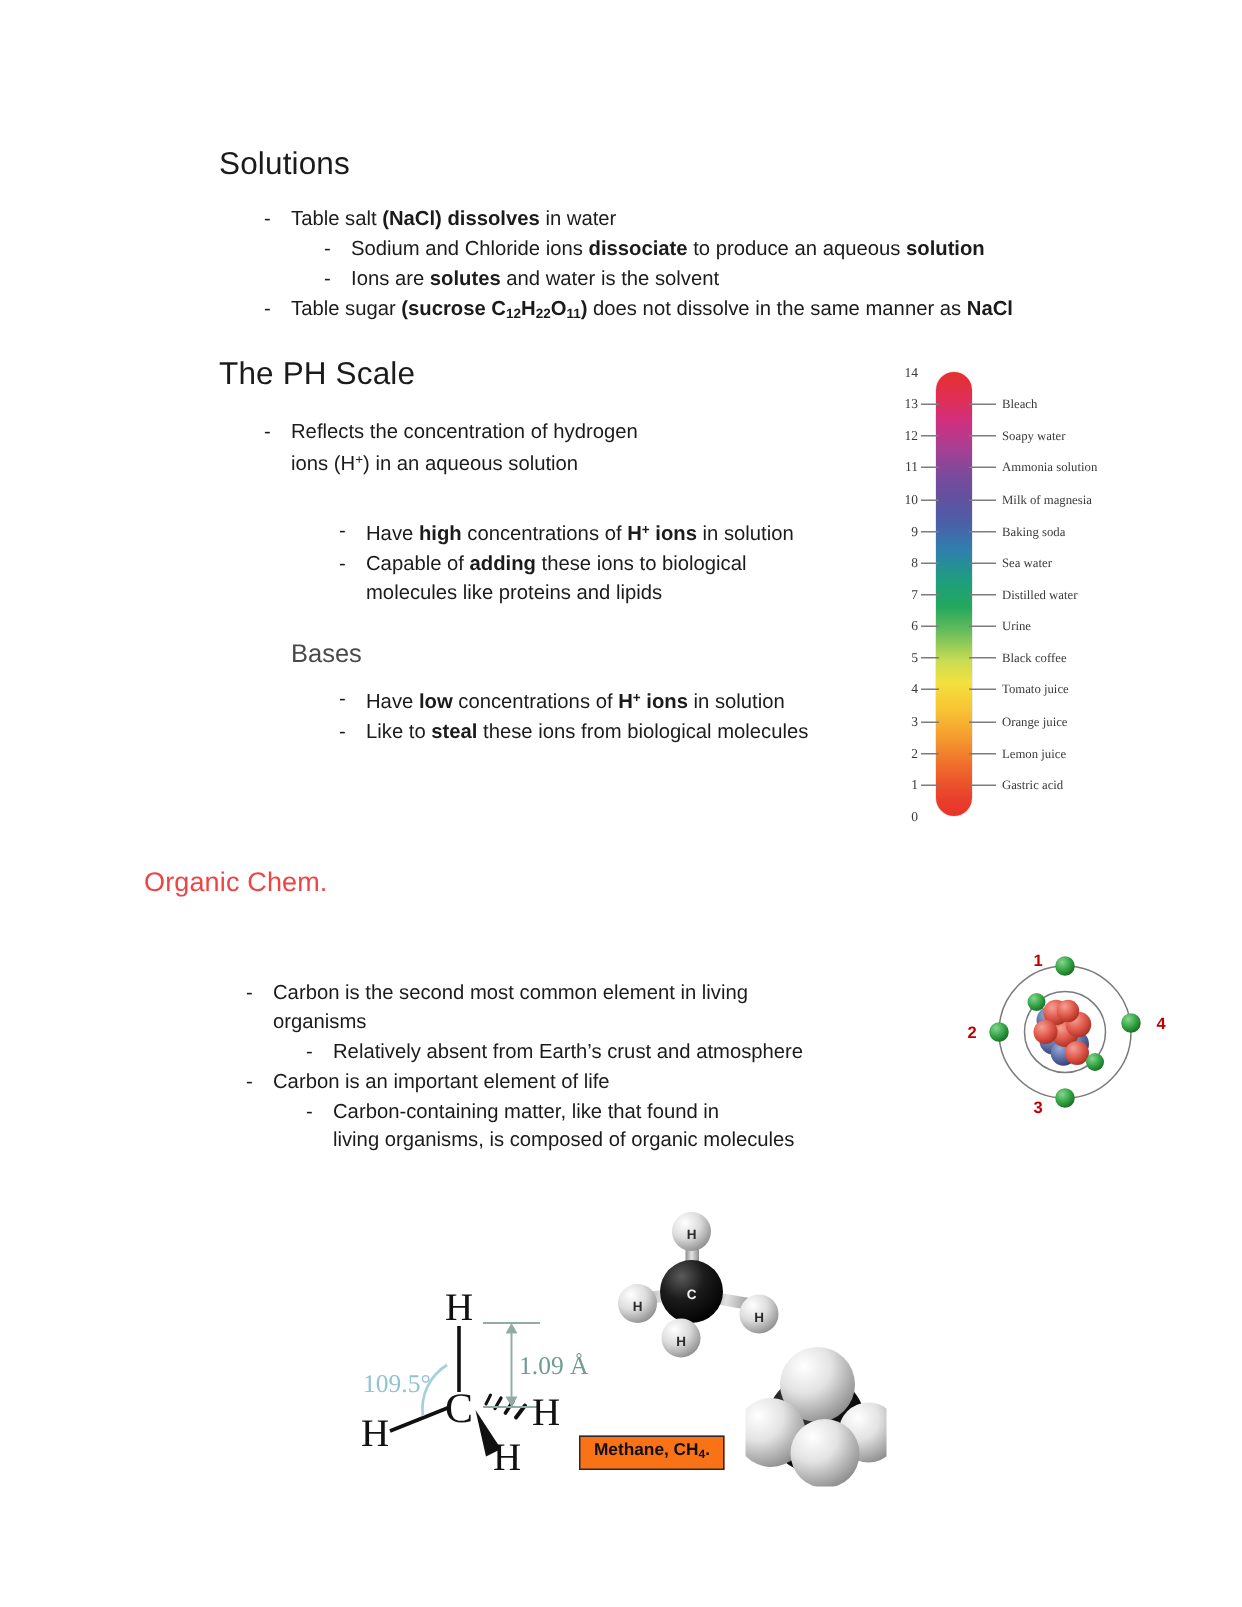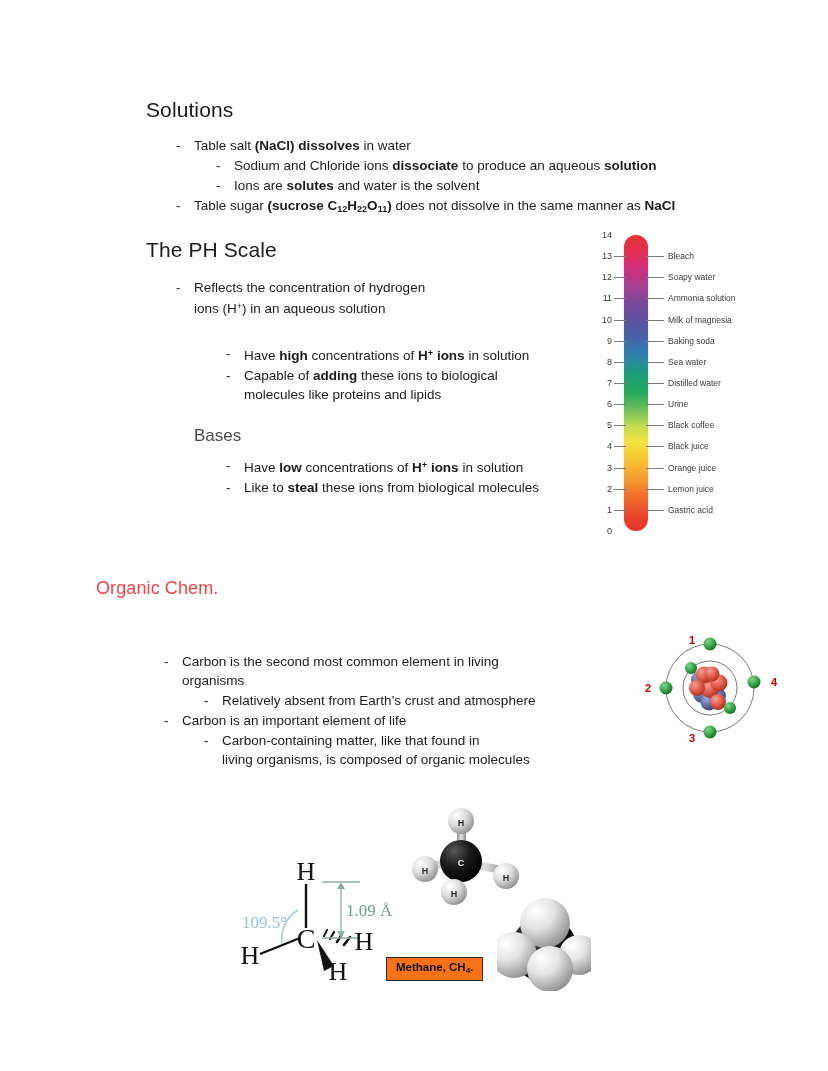--- a/index.html
+++ b/index.html
@@ -27,21 +27,21 @@
 
   
   .bul { display:flex; align-items:flex-start; }
   .bul .dash { width:18px; flex:0 0 18px; color:#1b1b1b; font-size:13.5px; line-height:19px; }
   .bul .txt  { flex:1 1 auto; }
 
   
   .abs { position:absolute; }
 
   
-  #ph-figure { left:592px; top:228px; width:182px; height:312px; }
+  #ph-figure { left:592px; top:241px; width:182px; height:312px;font-family:Liberation Serif, serif; }
   .ph-bar {
     position:absolute; left:32px; top:7px; width:24px; height:296px;
     border-radius:12px;
     background: linear-gradient(to top,
       #e8332a 0%,
       #e8402c 4%,
       #ef6a2b 11%,
       #f4972f 17%,
       #f8c434 24%,
       #f3e13f 30%,
@@ -208,21 +208,21 @@
     <div id="ph-labels">
         <div class="ph-lab" style="top: 24.1429px;">Bleach</div>
         <div class="ph-lab" style="top: 45.2857px;">Soapy water</div>
         <div class="ph-lab" style="top: 66.4286px;">Ammonia solution</div>
         <div class="ph-lab" style="top: 87.5714px;">Milk of magnesia</div>
         <div class="ph-lab" style="top: 108.714px;">Baking soda</div>
         <div class="ph-lab" style="top: 129.857px;">Sea water</div>
         <div class="ph-lab" style="top: 151px;">Distilled water</div>
         <div class="ph-lab" style="top: 172.143px;">Urine</div>
         <div class="ph-lab" style="top: 193.286px;">Black coffee</div>
-        <div class="ph-lab" style="top: 214.429px;">Black juice</div>
+        <div class="ph-lab" style="top: 214.429px;">Tomato juice</div>
         <div class="ph-lab" style="top: 235.571px;">Orange juice</div>
         <div class="ph-lab" style="top: 256.714px;">Lemon juice</div>
         <div class="ph-lab" style="top: 277.857px;">Gastric acid</div>
       </div>
   </div>
 
   <div class="abs" style="left:96px; top:578px; width:520px;">
     <div class="h2">Organic Chem.</div>
   </div>
 

